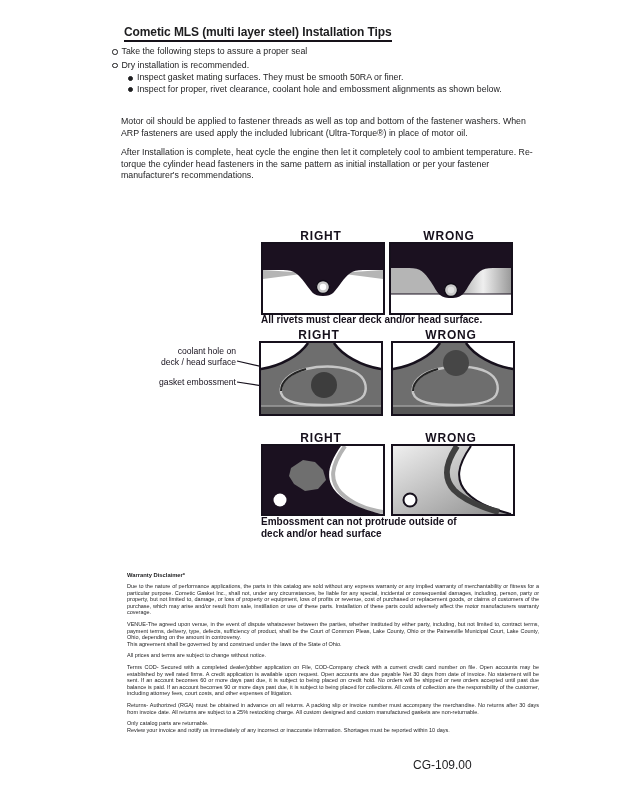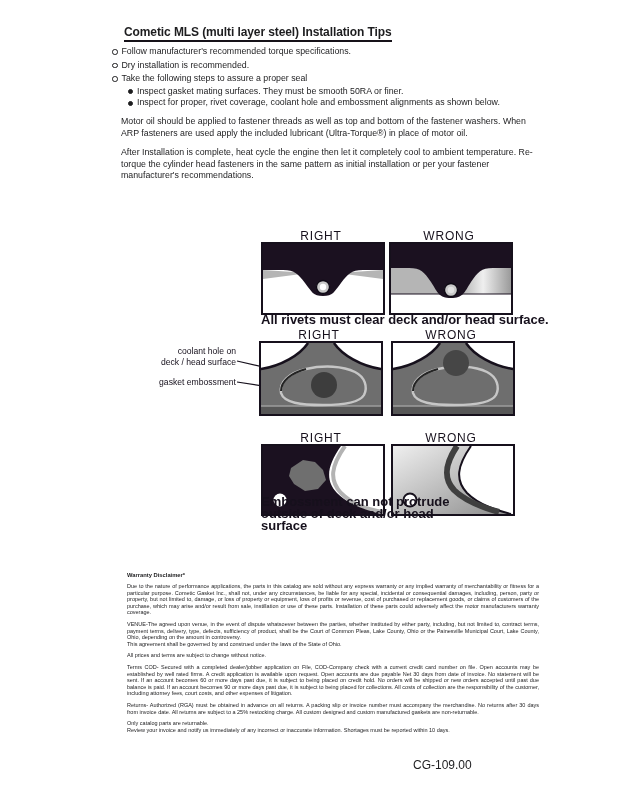--- a/index.html
+++ b/index.html
@@ -20,24 +20,24 @@
     width:3.5px;height:3.5px;border:1px solid #1d1d1f;border-radius:50%;
     margin:4px 4px 0 0;flex:none;background:#fff;
   }
   .tip.sub{margin-left:16px;line-height:11.5px;}
   .tip.sub .marker{background:#1d1d1f;width:3px;height:3px;margin-top:3.5px;}
   
   .diesel{position:absolute;left:97px;top:116px;width:424px;}
   .diesel h2{font-size:10.5px;font-weight:bold;margin:0 0 7px 0;}
   .diesel p{font-size:8.8px;line-height:11.5px;margin:0 0 8px 0;}
   
-  .rw-label{position:absolute;width:120px;text-align:center;font-size:12px;letter-spacing:0.8px;color:#16101c;font-weight:400;}
+  .rw-label{position:absolute;width:120px;text-align:center;font-size:12px;letter-spacing:0.8px;color:#16101c;font-weight:700;}
   .dbox{position:absolute;border:2px solid #16101c;background:#fff;line-height:0;}
   .dbox svg{display:block;}
-  .caption{position:absolute;font-size:13px;font-weight:bold;line-height:12px;color:#16101c;}
+  .caption{position:absolute;font-size:10px;font-weight:bold;line-height:12px;color:#16101c;}
   .ann{position:absolute;font-size:8.6px;line-height:11px;text-align:right;color:#16101c;}
   .connector{position:absolute;}
   
   .disclaimer{position:absolute;left:103px;top:572px;width:412px;color:#1d1d1f;}
   .disclaimer h3{font-size:5.8px;margin:0 0 5px 0;font-weight:bold;}
   .disclaimer p{
     font-size:5.5px;line-height:6.6px;margin:0 0 5px 0;
     text-align:justify;white-space:pre-line;
   }
   
@@ -46,37 +46,33 @@
 </head>
 <body>
 
 <div class="page">
 
   <div class="title">Cometic MLS (multi layer steel) Installation Tips</div>
 
   <div class="tips">
     <div class="tip">
       <span class="marker"></span>
-      <span>Follow manufacturer's recommended torque specifications.</span>
+      <span>Take the following steps to assure a proper seal</span>
     </div>
     <div class="tip">
       <span class="marker"></span>
       <span>Dry installation is recommended.</span>
-    </div>
-    <div class="tip">
-      <span class="marker"></span>
-      <span>Take the following steps to assure a proper seal</span>
     </div>
     <div class="tip sub">
       <span class="marker"></span>
       <span>Inspect gasket mating surfaces.  They must be smooth 50RA or finer.</span>
     </div>
     <div class="tip sub">
       <span class="marker"></span>
-      <span>Inspect for proper, rivet coverage, coolant hole and embossment alignments as shown below.</span>
+      <span>Inspect for proper, rivet clearance, coolant hole and embossment alignments as shown below.</span>
     </div>
   </div>
 
   <div class="diesel">
     <p>Motor oil should be applied to fastener threads as well as top and bottom of the fastener washers. When ARP fasteners are used apply the included lubricant (Ultra-Torque®) in place of motor oil.</p>
     <p>After Installation is complete, heat cycle the engine then let it completely cool to ambient temperature. Re-torque the cylinder head fasteners in the same pattern as initial installation or per your fastener manufacturer's recommendations.</p>
   </div>
 
   <div class="rw-label" style="left:237px;top:229px">RIGHT</div>
   <div class="rw-label" style="left:365px;top:229px">WRONG</div>
@@ -175,21 +171,21 @@
             <stop offset="1" stop-color="#8d8d8d"></stop>
         </linearGradient>
       </defs>
       <rect width="120" height="68" fill="#ffffff"></rect>
       <path d="M0,0 H78 C64,20 62,34 74,47 C86,59 103,64 118,68 L0,68 Z" fill="url(#g3)"></path>
       <path d="M78,0 C64,20 62,34 74,47 C86,59 103,64 118,68" stroke="#16101c" stroke-width="2" fill="none"></path>
       <path d="M64,0 C52,18 50,32 61,44 C72,55 88,61 106,66" stroke="#3f3f3f" stroke-width="6" fill="none"></path>
       <circle cx="17" cy="54" r="6.5" fill="#ffffff" stroke="#16101c" stroke-width="2"></circle>
     </svg>
   </div>
-  <div class="caption" style="left:237px;top:496px;width:212px">Embossment can not protrude outside of deck and/or head surface</div>
+  <div class="caption" style="left:237px;top:516px;width:212px">Embossment can not protrude outside of deck and/or head surface</div>
 
   <div class="disclaimer">
     <h3>Warranty Disclaimer*</h3>
     <p>Due to the nature of performance applications, the parts in this catalog are sold without any express warranty or any implied warranty of merchantability or fitness for a particular purpose.  Cometic Gasket Inc., shall not, under any circumstances, be liable for any special, incidental or consequential damages, including, person, party or property, but not limited to, damage, or loss of property or equipment, loss of profits or revenue, cost of purchased or replacement goods, or claims of customers of the purchase, which may arise and/or result from sale, instillation or use of these parts.  Installation of these parts could adversely affect the motor manufacturers warranty coverage.</p>
     <p>VENUE-The agreed upon venue, in the event of dispute whatsoever between the parties, whether instituted by either party, including, but not limited to, contract terms, payment terms, delivery, type, defects, sufficiency of product, shall be the Court of Common Pleas, Lake County, Ohio or the Painesville Municipal Court, Lake County, Ohio, depending on the amount in controversy.
 This agreement shall be governed by and construed under the laws of the State of Ohio.</p>
     <p>All prices and terms are subject to change without notice.</p>
     <p>Terms COD- Secured with a completed dealer/jobber application on File, COD-Company check with a current credit card number on file.  Open accounts may be established by well rated firms.  A credit application is available upon request.  Open accounts are due payable Net 30 days from date of invoice.  No statement will be sent.  If an account becomes 60 or more days past due, it is subject to being placed on credit hold.  No orders will be shipped or new orders accepted until past due balance is paid.  If an account becomes 90 or more days past due, it is subject to being placed for collections.  All costs of collection are the responsibility of the customer, including attorney fees, court costs, and other expenses of litigation.</p>
     <p>Returns- Authorized (RGA) must be obtained in advance on all returns.  A packing slip or invoice number must accompany the merchandise.  No returns after 30 days from invoice date.  All returns are subject to a 25% restocking charge.  All custom designed and custom manufactured gaskets are non-returnable.</p>
     <p>Only catalog parts are returnable.

